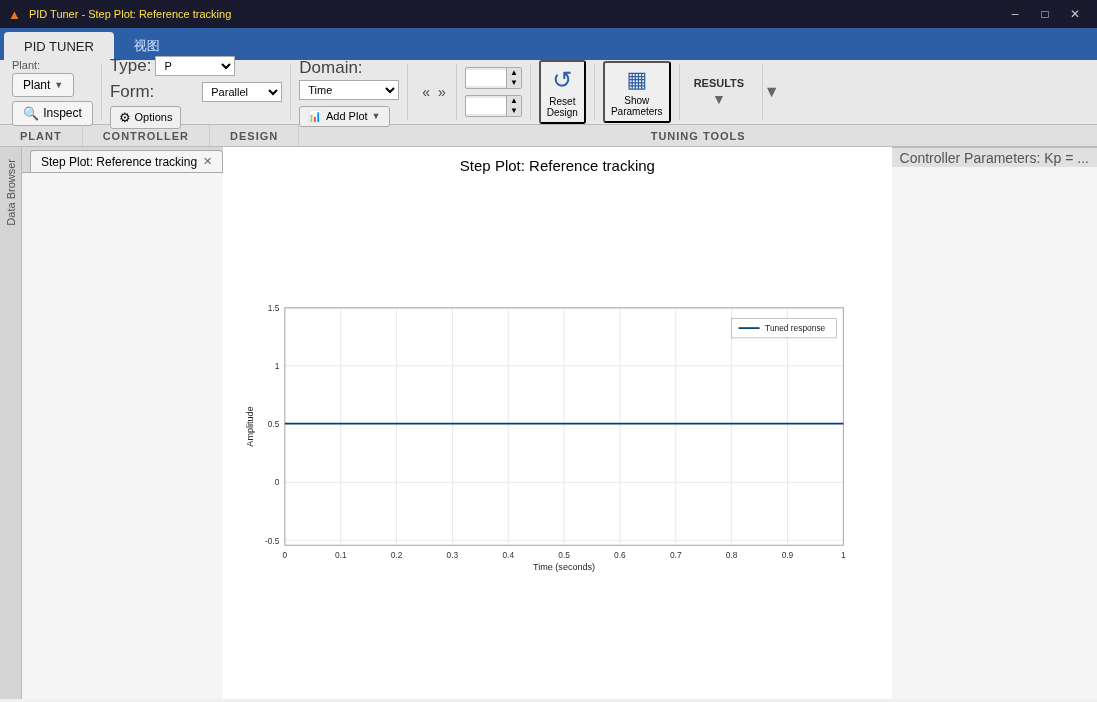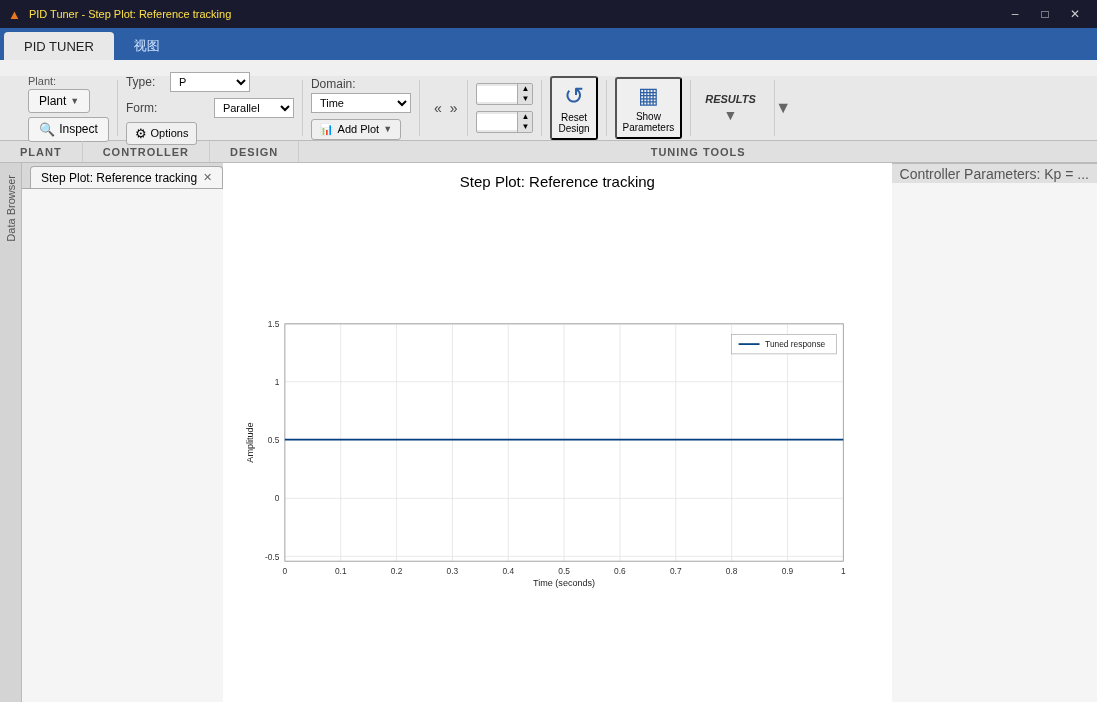--- a/index.html
+++ b/index.html
@@ -50,41 +50,40 @@
     .ribbon-tab.active {
       background: #e8e8e8;
       color: #222;
       font-weight: 500;
     }
 
     
     #ribbon {
       background: #e8e8e8;
       border-bottom: 1px solid #bbb;
-      padding: 4px 24px;
+      padding: 4px 8px;
       display: flex;
       align-items: center;
       gap: 4px;
       min-height: 64px;
       flex-wrap: nowrap;
-      margin-top: 16px;
     }
     .ribbon-group {
       display: flex;
       flex-direction: column;
       align-items: flex-start;
       border-right: 1px solid #ccc;
       padding: 0 8px 0 4px;
       height: 56px;
       justify-content: center;
       gap: 2px;
     }
     .ribbon-group:last-child { border-right: none; }
     .ribbon-row { display: flex; align-items: center; gap: 4px; }
-    .ribbon-label { font-size: 12px; color: #444; min-width: 40px; }
+    .ribbon-label { font-size: 17px; color: #444; min-width: 40px; }
     select.ribbon-select {
       font-size: 11px;
       padding: 1px 4px;
       border: 1px solid #aaa;
       background: white;
       height: 20px;
       cursor: pointer;
       min-width: 80px;
     }
 
@@ -186,21 +185,20 @@
       border-radius: 3px;
     }
     .show-params-btn .icon { font-size: 22px; color: #2d5fa6; }
     .show-params-btn .label { font-size: 10px; text-align: center; }
 
     
     .results-btn {
       display: flex; flex-direction: column; align-items: center;
       gap: 2px; cursor: pointer; padding: 4px 6px;
       border-radius: 3px;
-      font-style: italic;
     }
     .results-label { font-size: 11px; font-weight: bold; color: #333; }
 
     
     #section-labels {
       background: #e0e0e0;
       border-bottom: 1px solid #bbb;
       display: flex;
       height: 22px;
       align-items: center;

